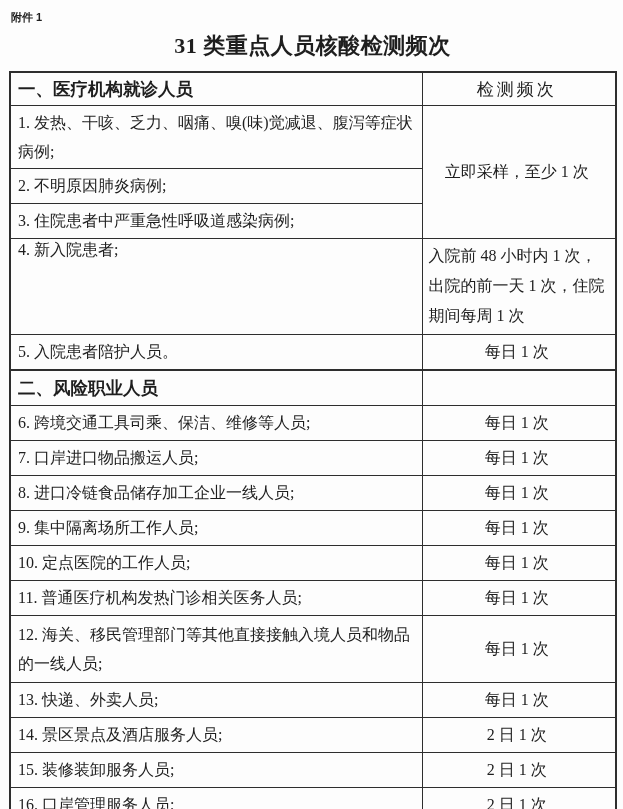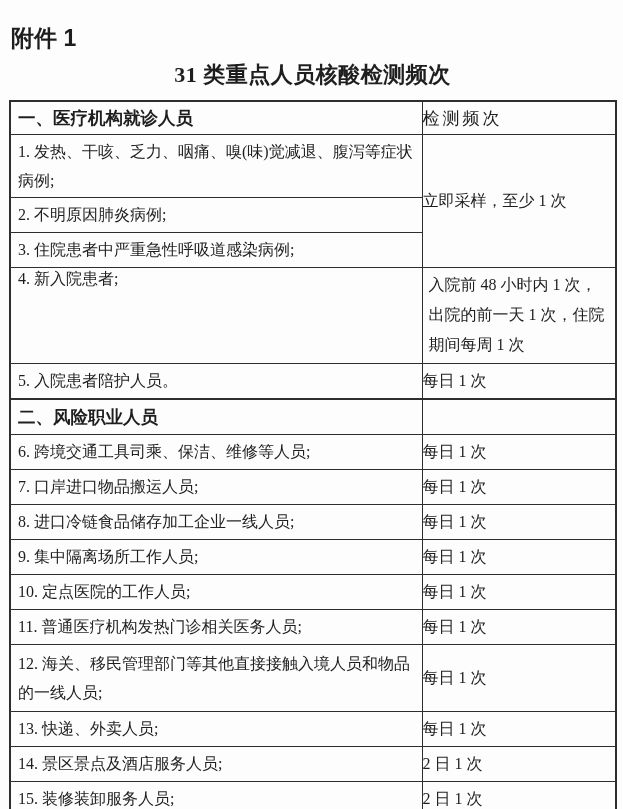--- a/index.html
+++ b/index.html
@@ -8,22 +8,22 @@
     background: #fdfdfd;
     color: #1e1e1e;
     font-family: "Liberation Serif", "DejaVu Serif", serif;
     box-sizing: border-box;
     padding: 8px 7px 0 9px;
     overflow: hidden;
   }
   .attachment {
     font-family: "Liberation Sans", "DejaVu Sans", sans-serif;
     font-weight: bold;
-    font-size: 23px;
-    margin: 15px 0 4px 2px;
+    font-size: 11px;
+    margin: 2px 0 4px 2px;
   }
   .title {
     font-size: 22px;
     font-weight: bold;
     text-align: center;
     margin: 6px 0 10px 0;
     letter-spacing: 0.5px;
     font-family: "Liberation Serif", "DejaVu Serif", serif;
   }
   table.freq-table {
@@ -36,21 +36,21 @@
   .col-freq { width: 194px; }
   .freq-table td {
     border: 1px solid #2e2e2e;
     font-size: 16px;
     padding: 2px 5px 2px 7px;
     vertical-align: middle;
     height: 30px;
     overflow: hidden;
   }
   td.cell-item { text-align: left; }
-  td.cell-freq { padding-left: 0; padding-right: 4px; }
+  td.cell-freq { text-align: center; padding-left: 0; padding-right: 4px; }
   tr.row-section td {
     border-top: 2px solid #2e2e2e;
   }
   td.cell-section {
     font-family: "Liberation Sans", "DejaVu Sans", sans-serif;
     font-weight: bold;
     font-size: 17.5px;
     height: 28px;
   }
   td.cell-colhead {

